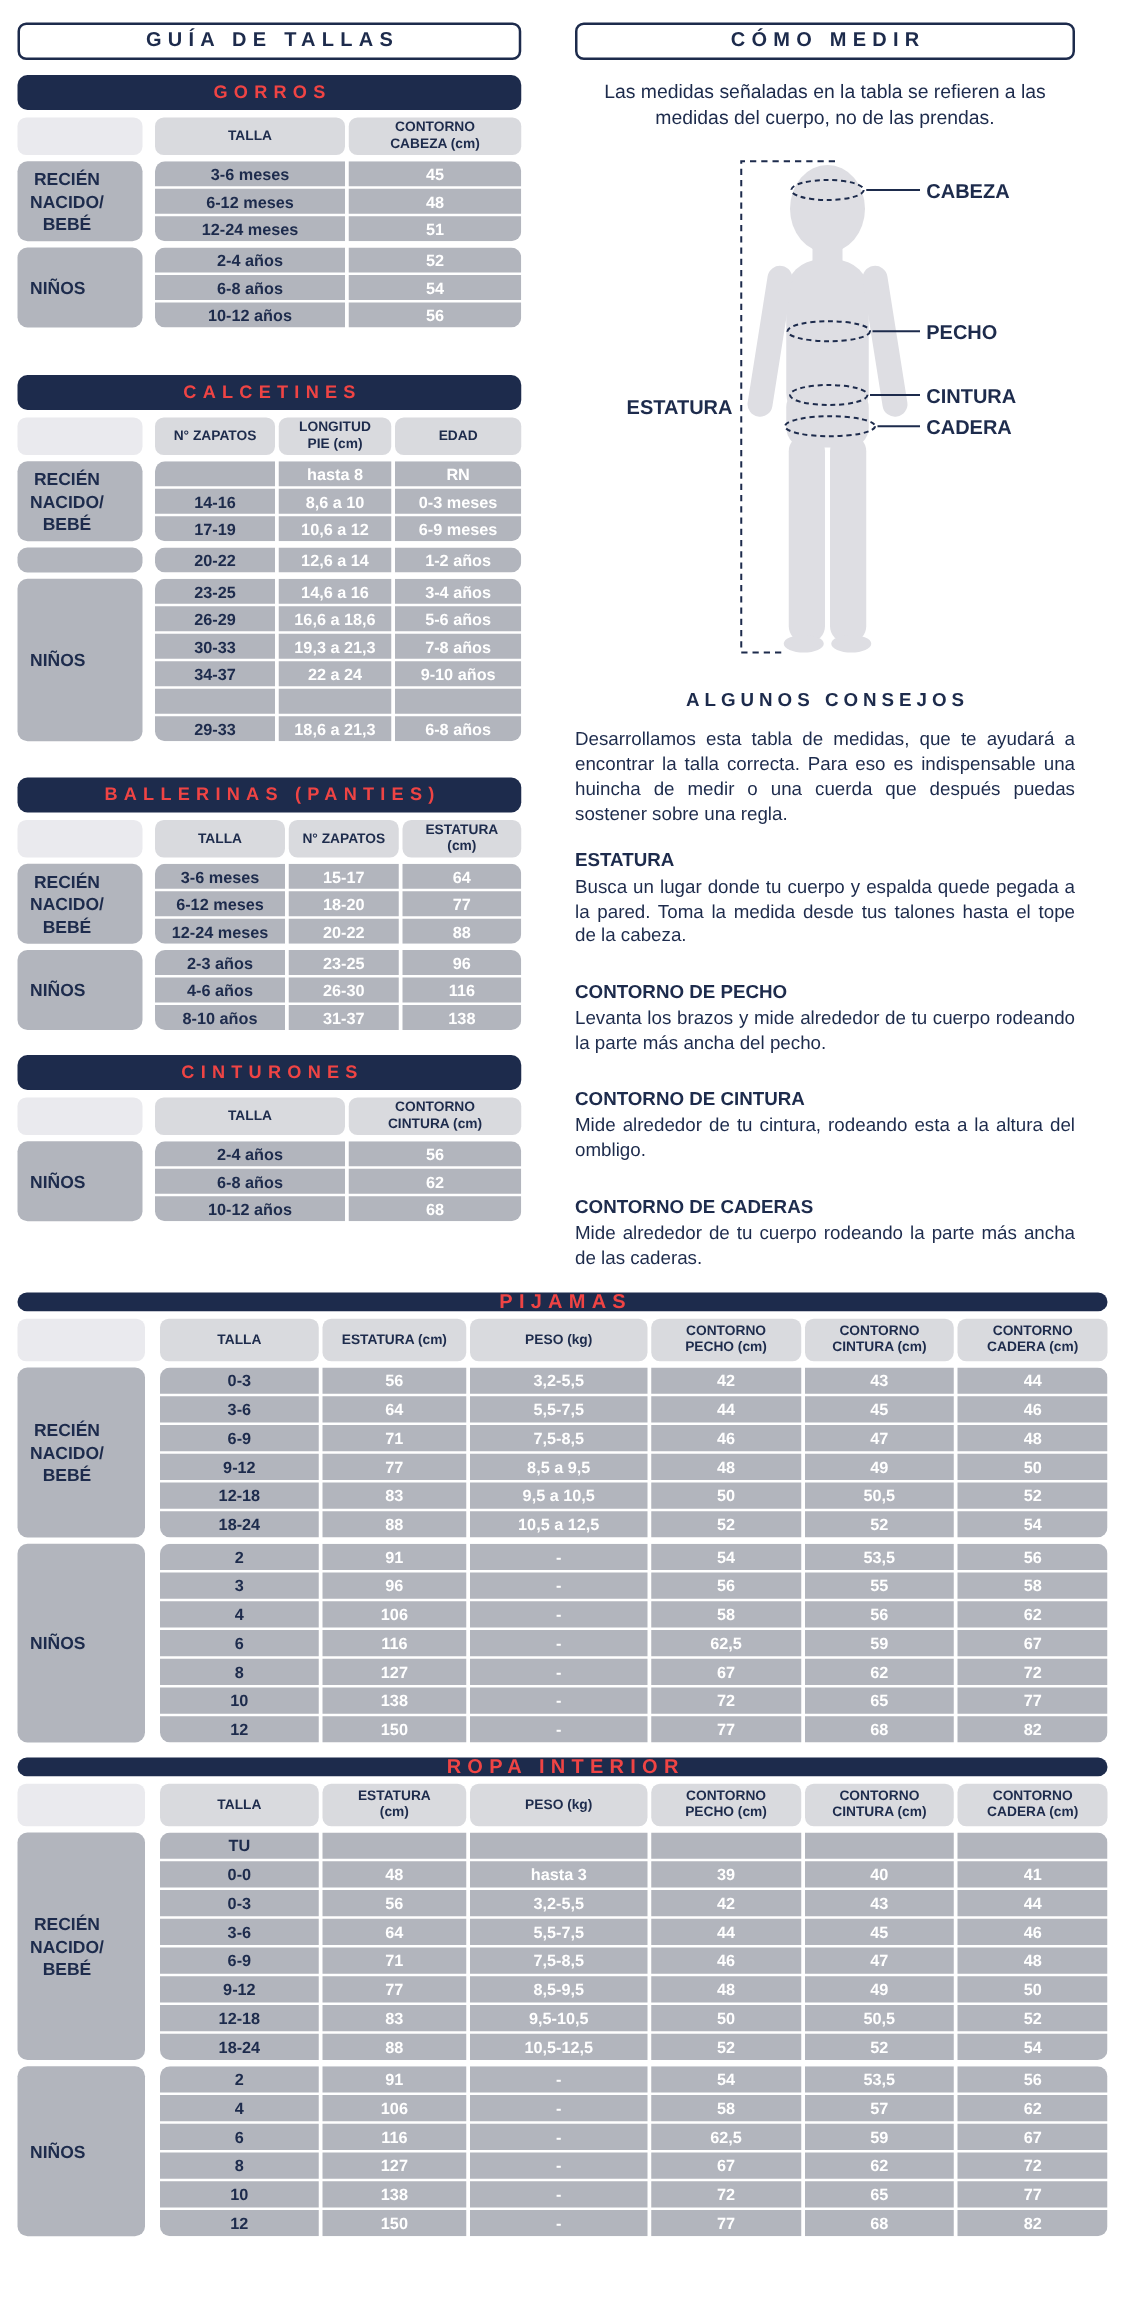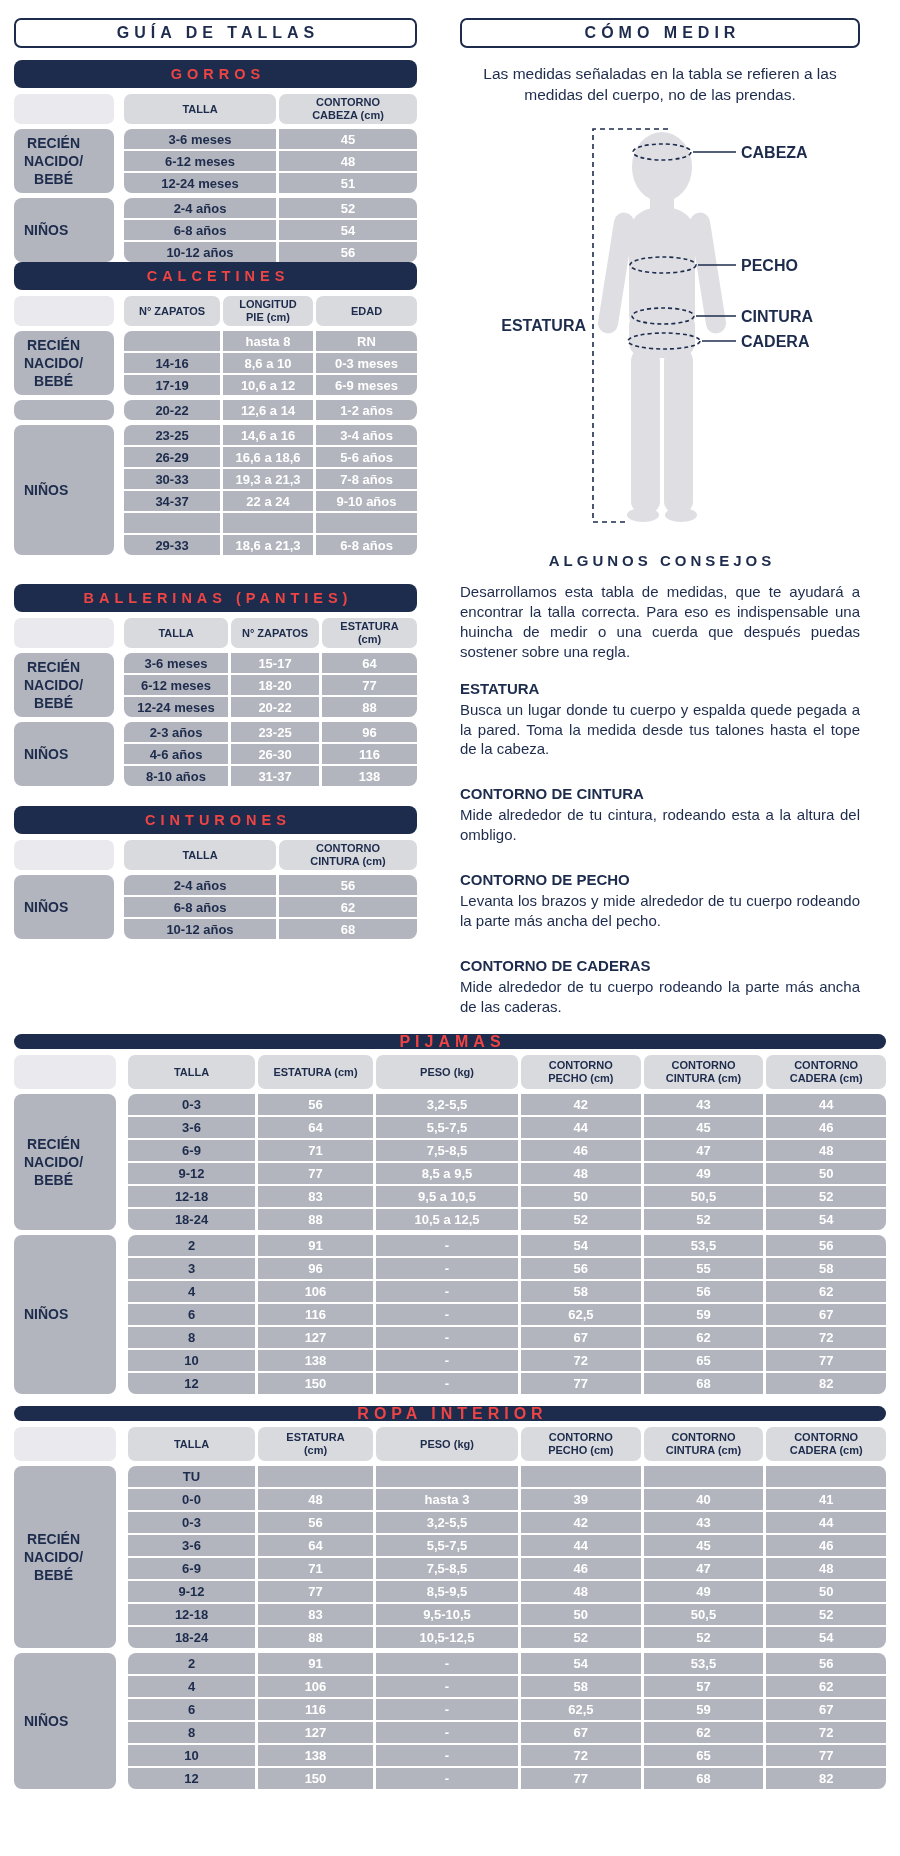--- a/index.html
+++ b/index.html
@@ -56,21 +56,21 @@
   .vcell.c0 { color:#1d2b4c; font-weight:bold; }
 
   .t-gorros .head-grid, .t-gorros .row { grid-template-columns:152px 1fr; }
   .t-calcetines .head-grid, .t-calcetines .row { grid-template-columns:96px 90px 1fr; }
   .t-ballerinas .head-grid, .t-ballerinas .row { grid-template-columns:104px 88px 1fr; }
   .t-cinturones .head-grid, .t-cinturones .row { grid-template-columns:152px 1fr; }
   .t-wide { --lw:102px; --lgap:12px; --rh:21px; --hh:34px; }
   .t-wide .head-grid, .t-wide .row { grid-template-columns:127px 115px 142px 1fr 1fr 1fr; }
 
   .mt-gorros { margin-top:12px; }
-  .mt-calcetines { }
+  .mt-calcetines { margin-top:38px; }
   .mt-ballerinas { margin-top:29px; }
   .mt-cinturones { margin-top:20px; }
   .mt-pijamas { margin-top:17px; }
   .mt-ropa { margin-top:12px; }
 
   
   .intro { margin-top:16px; text-align:center; font-size:15.5px; line-height:1.35; font-weight:500; }
   .diagram { display:block; margin-top:6px; }
   .consejos-title { margin-top:20px; text-align:center; font-size:15px; font-weight:bold; letter-spacing:4px; text-indent:4px; }
   .consejos-text { margin-top:13px; font-size:15px; line-height:1.33; text-align:justify; }
@@ -354,26 +354,26 @@
       </svg>
 
       <h3 class="consejos-title">ALGUNOS CONSEJOS</h3>
       <p class="consejos-text">Desarrollamos esta tabla de medidas, que te ayudará a encontrar la talla correcta. Para eso es indispensable una huincha de medir o una cuerda que después puedas sostener sobre una regla.</p>
 
       <div class="tip first">
         <h4>ESTATURA</h4>
         <p>Busca un lugar donde tu cuerpo y espalda quede pegada a la pared. Toma la medida desde tus talones hasta el tope de la cabeza.</p>
       </div>
       <div class="tip">
+        <h4>CONTORNO DE PECHO</h4>
+        <p>Levanta los brazos y mide alrededor de tu cuerpo rodeando la parte más ancha del pecho.</p>
+      </div>
+      <div class="tip">
         <h4>CONTORNO DE CINTURA</h4>
         <p>Mide alrededor de tu cintura, rodeando esta a la altura del ombligo.</p>
-      </div>
-      <div class="tip">
-        <h4>CONTORNO DE PECHO</h4>
-        <p>Levanta los brazos y mide alrededor de tu cuerpo rodeando la parte más ancha del pecho.</p>
       </div>
       <div class="tip">
         <h4>CONTORNO DE CADERAS</h4>
         <p>Mide alrededor de tu cuerpo rodeando la parte más ancha de las caderas.</p>
       </div>
     </div>
   </div>
 
   <section class="sizing-table t-wide mt-pijamas">
     <div class="bar">PIJAMAS</div>

